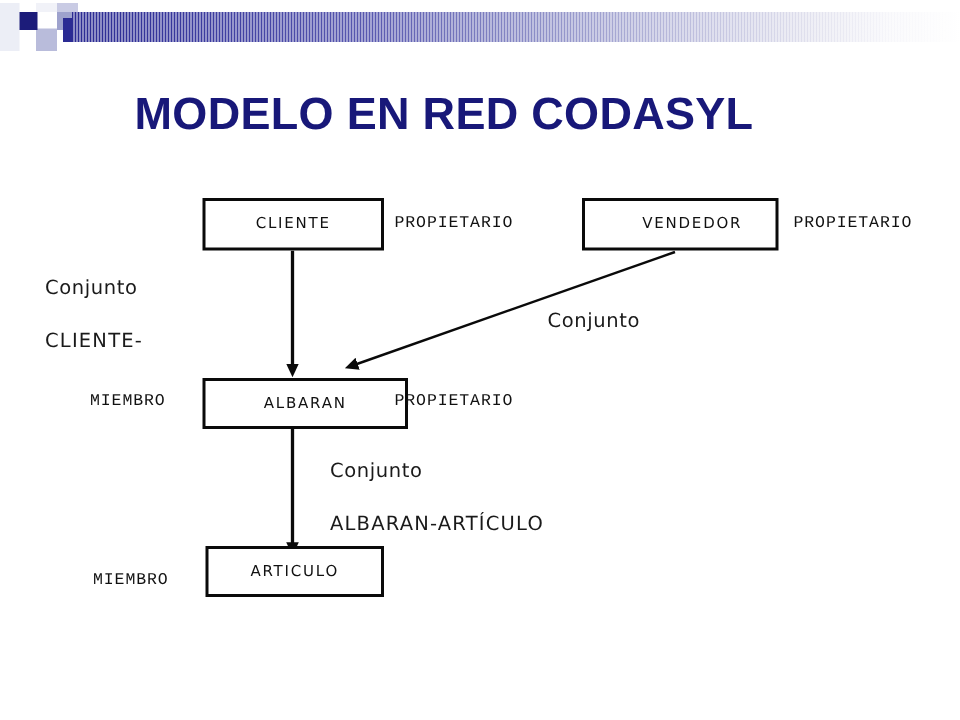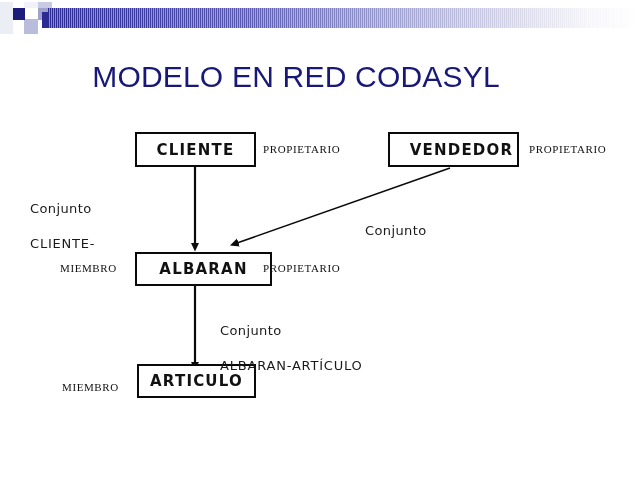--- a/index.html
+++ b/index.html
@@ -95,21 +95,21 @@
   }
 
   
   #slide-title {
     position: absolute;
     left: 0; top: 60px;
     width: 592px;
     text-align: center;
     color: #181879;
     font-family: "Liberation Sans", sans-serif;
-    font-weight: normal;
+    font-weight: bold;
     font-size: 30px;
     letter-spacing: 0.2px;
     white-space: nowrap;
   }
 
   
   #diagram {
     position: absolute;
     left: 0; top: 0;
     width: 640px;
@@ -125,57 +125,56 @@
     position: absolute;
     border: 2px solid #0a0a0a;
     background: #ffffff;
     display: flex;
     align-items: center;
     justify-content: center;
     box-sizing: border-box;
   }
   .entity-label {
     font-family: "DejaVu Sans", sans-serif;
-    font-size: 15px;
+    font-size: 10px;
     color: #111111;
     letter-spacing: 1.2px;
     white-space: nowrap;
-    font-weight: bold;
   }
 
   #box-cliente  { left: 135px; top: 132px; width: 121px; height: 35px; }
   #box-vendedor { left: 388px; top: 132px; width: 131px; height: 35px; padding-left: 16px; }
   #box-albaran  { left: 135px; top: 252px; width: 137px; height: 34px; }
   #box-articulo { left: 137px; top: 364px; width: 119px; height: 34px; }
 
   
   .role-label {
     position: absolute;
-    font-family: Liberation Serif, serif;
+    font-family: Liberation Mono, monospace;
     font-size: 11px;
     color: #111111;
     letter-spacing: 0.6px;
     white-space: nowrap;
   }
   #role-cliente-prop   { left: 263px; top: 143px; }
   #role-vendedor-prop  { left: 529px; top: 143px; }
   #role-albaran-miem   { left: 60px;  top: 262px; }
   #role-albaran-prop   { left: 263px; top: 262px; }
   #role-articulo-miem  { left: 62px;  top: 381px; }
 
   
   .set-label {
     position: absolute;
     font-family: "DejaVu Sans", sans-serif;
     font-size: 13px;
     color: #1a1a1a;
     line-height: 19px;
     white-space: nowrap;
   }
-  .set-label .set-line-1 { display: block; letter-spacing: 0.4px; margin-top: 16px; }
+  .set-label .set-line-1 { display: block; letter-spacing: 0.4px; }
   .set-label .set-line-2 { display: block; letter-spacing: 0.8px; margin-top: 16px; }
 
   #set-cliente   { left: 30px;  top: 183px; }
   #set-vendedor  { left: 365px; top: 205px; }
   #set-articulo  { left: 220px; top: 305px; }
 </style>
 </head>
 <body>
 
 <div id="slide">

